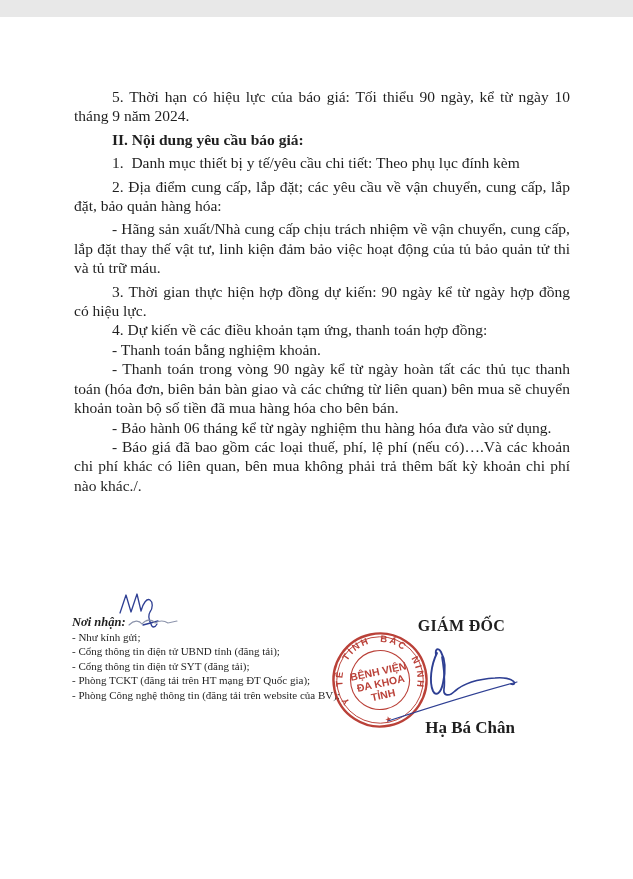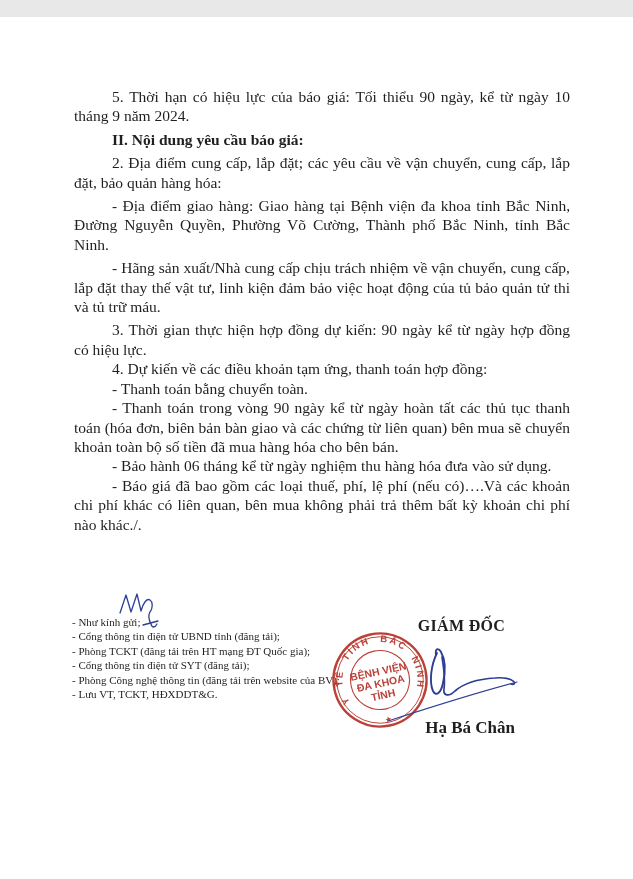--- a/index.html
+++ b/index.html
@@ -87,45 +87,50 @@
   }
 </style>
 </head>
 <body>
 
 <div class="page">
 
   <div class="doc-body">
     <p class="para">5. Thời hạn có hiệu lực của báo giá: Tối thiểu 90 ngày, kể từ ngày 10 tháng 9 năm 2024.</p>
     <p class="para sp bold">II. Nội dung yêu cầu báo giá:</p>
+    <p class="para sp">1.  Danh mục thiết bị y tế/yêu cầu chi tiết: Theo phụ lục đính kèm</p>
     <p class="para sp">2. Địa điểm cung cấp, lắp đặt; các yêu cầu về vận chuyển, cung cấp, lắp đặt, bảo quản hàng hóa:</p>
-    <p class="para sp">- Địa điểm giao hàng: Giao hàng tại Bệnh viện đa khoa tỉnh Bắc Ninh, Đường Nguyễn Quyền, Phường Võ Cường, Thành phố Bắc Ninh, tỉnh Bắc Ninh.</p>
     <p class="para sp">- Hãng sản xuất/Nhà cung cấp chịu trách nhiệm về vận chuyển, cung cấp, lắp đặt thay thế vật tư, linh kiện đảm bảo việc hoạt động của tủ bảo quản tử thi và tủ trữ máu.</p>
     <p class="para sp">3. Thời gian thực hiện hợp đồng dự kiến: 90 ngày kể từ ngày hợp đồng có hiệu lực.</p>
     <p class="para">4. Dự kiến về các điều khoản tạm ứng, thanh toán hợp đồng:</p>
-    <p class="para">- Thanh toán bằng chuyển toàn.</p>
+    <p class="para">- Thanh toán bằng nghiệm khoản.</p>
     <p class="para">- Thanh toán trong vòng 90 ngày kể từ ngày hoàn tất các thủ tục thanh toán (hóa đơn, biên bản bàn giao và các chứng từ liên quan) bên mua sẽ chuyển khoản toàn bộ số tiền đã mua hàng hóa cho bên bán.</p>
     <p class="para">- Bảo hành 06 tháng kể từ ngày nghiệm thu hàng hóa đưa vào sử dụng.</p>
     <p class="para">- Báo giá đã bao gồm các loại thuế, phí, lệ phí (nếu có)….Và các khoản chi phí khác có liên quan, bên mua không phải trả thêm bất kỳ khoản chi phí nào khác./.</p>
   </div>
 
   <svg class="initials-svg" width="60" height="48" viewBox="0 0 60 48" aria-hidden="true">
     <g fill="none" stroke="currentColor" stroke-width="1.3" stroke-linecap="round" stroke-linejoin="round">
       <path d="M 8 28 L 14 10 L 19 27 L 25 9 L 29 26 C 31 18 35 13 38 15 C 41 17 41 23 38 27 C 36 30 37 35 39 39 C 40 43 43 43 45 39"></path>
       <path d="M 31 40 L 46 36"></path>
     </g>
   </svg>
 
   <div class="recipients">
+    <div class="recipients-title-row">
+      <span class="recipients-title">Nơi nhận:</span>
+      <svg class="scribble-svg" width="52" height="12" viewBox="0 0 52 12" aria-hidden="true">
+        <path d="M 2 8 C 7 3 12 3 15 7 C 19 2 25 2 28 6 C 33 3 38 4 41 6 L 50 4" fill="none" stroke="currentColor" stroke-width="1.1" stroke-linecap="round"></path>
+      </svg>
+    </div>
     <div class="recipient-line">- Như kính gửi;</div>
     <div class="recipient-line">- Cổng thông tin điện tử UBND tỉnh (đăng tải);</div>
+    <div class="recipient-line">- Cổng thông tin điện tử SYT (đăng tải);</div>
     <div class="recipient-line">- Phòng TCKT (đăng tải trên HT mạng ĐT Quốc gia);</div>
-    <div class="recipient-line">- Cổng thông tin điện tử SYT (đăng tải);</div>
     <div class="recipient-line">- Phòng Công nghệ thông tin (đăng tải trên website của BV);</div>
-    <div class="recipient-line">- Lưu VT, TCKT, HĐXDDT&amp;G.</div>
   </div>
 
   <div class="signer-title">GIÁM ĐỐC</div>
   <div class="signer-name">Hạ Bá Chân</div>
 
   <svg class="seal-svg" width="110" height="110" viewBox="0 0 110 110" aria-hidden="true">
     <g transform="rotate(-12 55 55)">
       <circle cx="55" cy="55" r="46.5" fill="none" stroke="currentColor" stroke-width="2.4"></circle>
       <circle cx="55" cy="55" r="43.2" fill="none" stroke="currentColor" stroke-width="0.9"></circle>
       <circle cx="55" cy="55" r="29.5" fill="none" stroke="currentColor" stroke-width="1.1"></circle>

